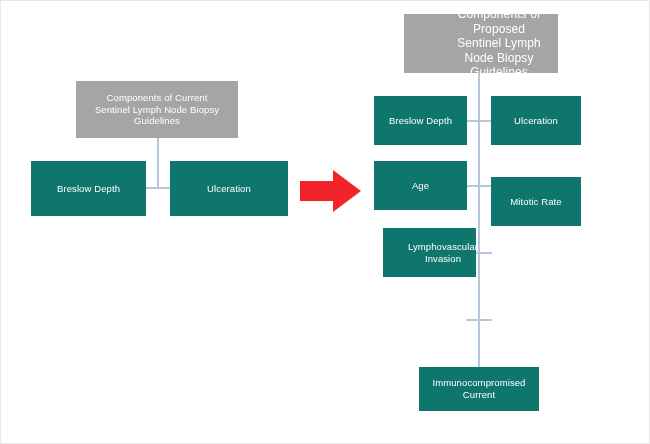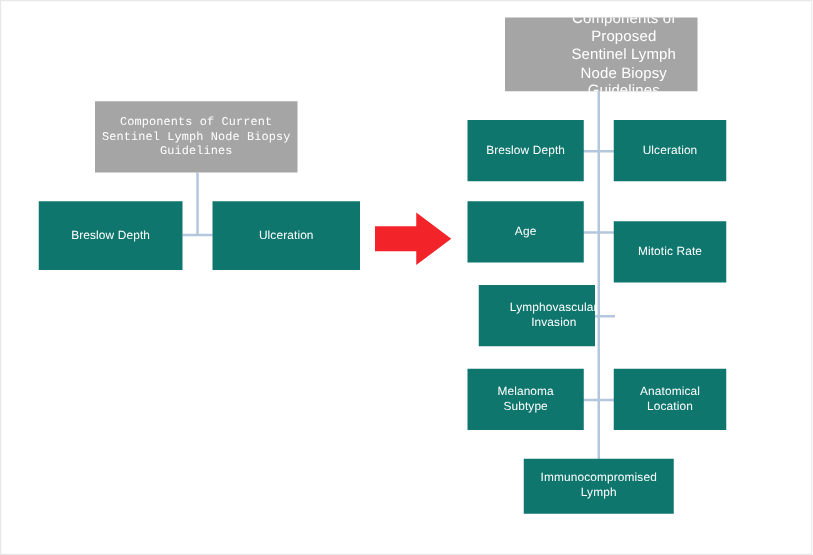--- a/index.html
+++ b/index.html
@@ -45,21 +45,21 @@
   .connector {
     position: absolute;
     background: #b4c7dd;
   }
   .conn-v { width: 2px; }
   .conn-h { height: 2px; }
   .arrow {
     position: absolute;
   }
   
-  .t-header-left { font-size: 9.5px; font-family: Liberation Mono, monospace; }
+  .t-header-left { font-size: 9.5px; }
   .t-leaf-left   { font-size: 9.5px; }
   
   .t-header-right { font-size: 12px; padding-left: 40px; }
   .t-leaf-right   { font-size: 9.5px; }
   .t-leaf-bottom  { font-size: 9.5px; }
 </style>
 </head>
 <body>
 
 <div id="canvas">
@@ -111,27 +111,19 @@
     <span class="label">Mitotic Rate</span>
   </div>
 
   <div class="connector conn-h" style="left:465px; top:251px; width:26px;"></div>
   <div class="node node-blue t-leaf-right" style="left:382px; top:227px; width:93px; height:49px;padding-left:31px;">
     <span class="label">Lymphovascular
 Invasion</span>
   </div>
 
   <div class="connector conn-h" style="left:465px; top:318px; width:26px;"></div>
-  <div class="node node-blue t-leaf-right" style="left:373px; top:294px; width:93px; height:49px;">
-    <span class="label">Melanoma
-Subtype</span>
-  </div>
-  <div class="node node-blue t-leaf-right" style="left:490px; top:294px; width:90px; height:49px;">
-    <span class="label">Anatomical
-Location</span>
-  </div>
 
   <div class="node node-blue t-leaf-bottom" style="left:418px; top:366px; width:120px; height:44px;">
     <span class="label">Immunocompromised
-Lymph</span>
+Current</span>
   </div>
 
 </div>
 
 </body></html>

